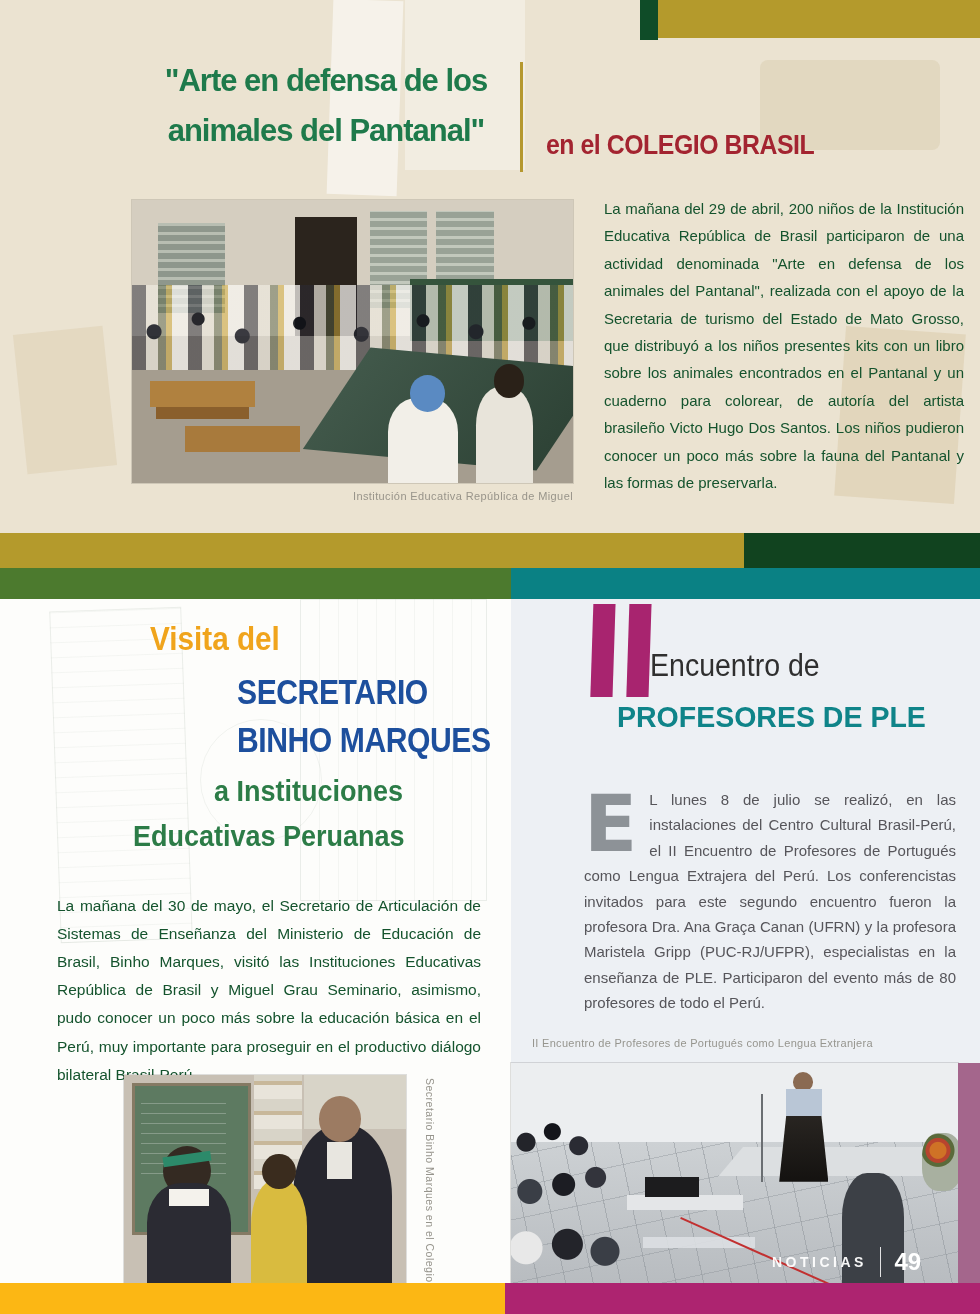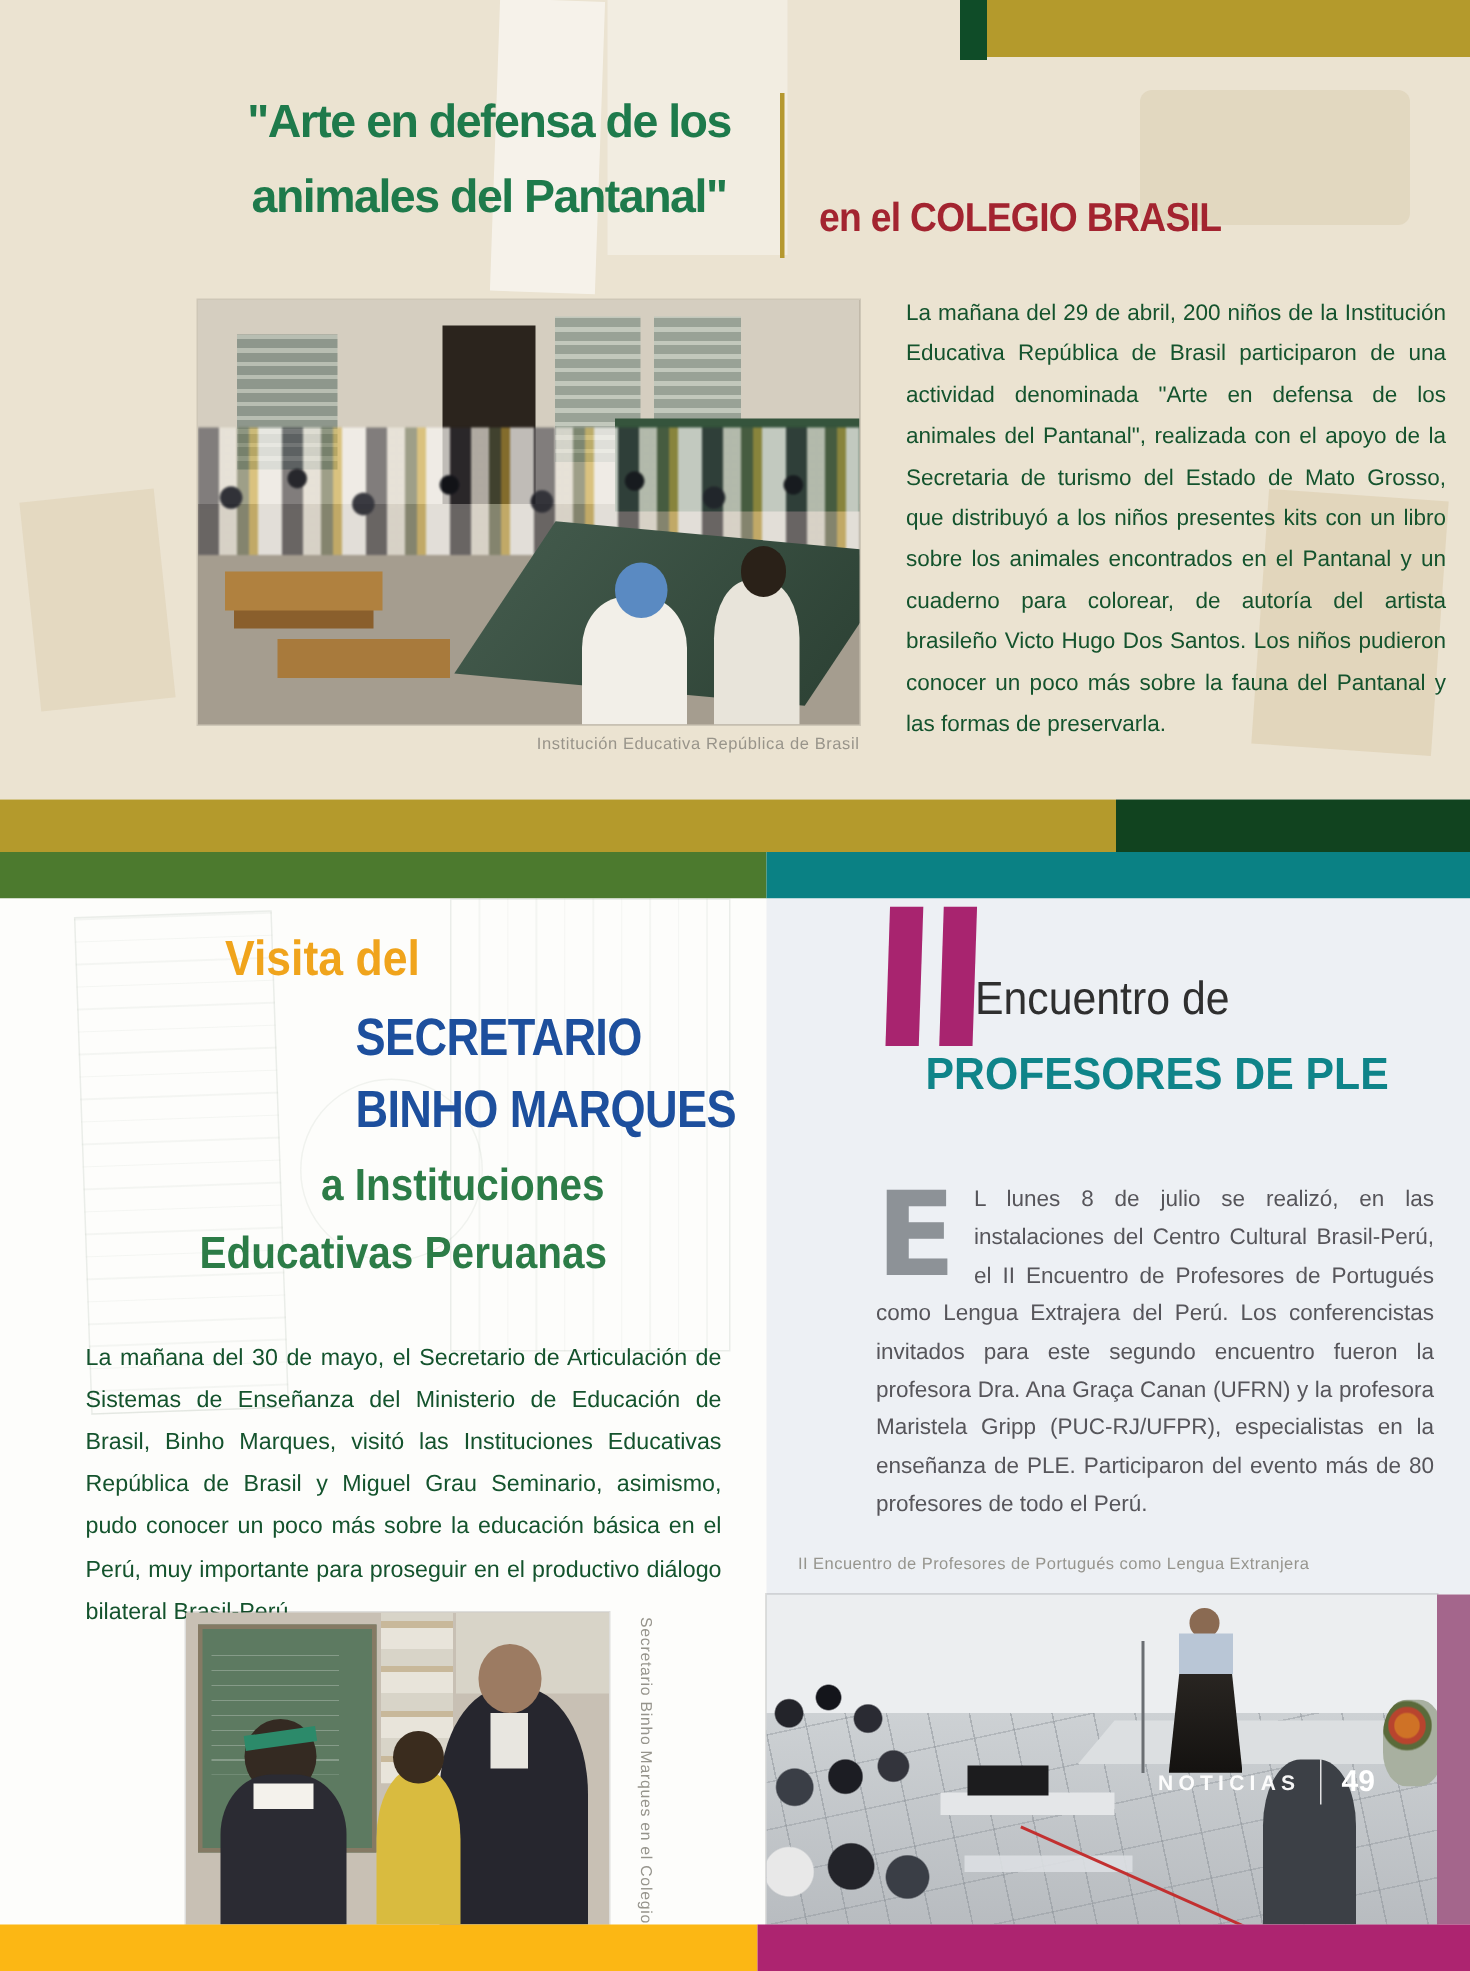--- a/index.html
+++ b/index.html
@@ -135,24 +135,24 @@
     radial-gradient(circle at 50% 82%,#3a3e46 0 14px,transparent 15px);}
   .p3-table{left:26%;top:60%;width:26%;height:7%;background:#e4e6e8;box-shadow:14px 40px 0 -2px rgba(220,223,226,.9);}
   .p3-device{left:30%;top:52%;width:12%;height:9%;background:#1c1c1e;}
   .p3-cable{left:38%;top:70%;width:46%;height:2px;background:#c23030;transform:rotate(24deg);transform-origin:0 0;}
   .p3-person{left:74%;top:50%;width:14%;height:50%;background:#3c4046;border-radius:40% 40% 0 0;}
   .p3-flowers{left:92%;top:32%;width:9%;height:26%;background:radial-gradient(circle at 40% 30%,#cf7226 0 8px,#b8442e 9px 12px,#5a6a3a 13px 16px,transparent 17px),#a8b0a0;border-radius:40%;}
 
   .mauve-strip{left:958px;top:1063px;width:22px;height:220px;background:#a4668c;}
 
   
-  .footer-overlay{left:772px;top:1172px;height:32px;display:flex;align-items:center;gap:13px;color:#fff;z-index:5;}
+  .footer-overlay{left:772px;top:1246px;height:32px;display:flex;align-items:center;gap:13px;color:#fff;z-index:5;}
   .footer-section{font-size:14px;letter-spacing:3.5px;font-weight:bold;opacity:.95;}
   .footer-divider{width:1.5px;height:30px;background:rgba(255,255,255,.85);}
-  .footer-page{font-size:20px;font-weight:bold;}
+  .footer-page{font-size:24px;font-weight:bold;}
 
   
   .band-yellow{left:0;top:1283px;width:505px;height:31px;background:#fcb714;}
   .band-magenta{left:505px;top:1283px;width:475px;height:31px;background:#ad2470;}
 </style>
 </head>
 <body>
 
 <div class="page">
 
@@ -182,21 +182,21 @@
     <div class="p1-greenwall"></div>
     <div class="p1-crowd"></div>
     <div class="p1-tableg"></div>
     <div class="p1-tablew1"></div>
     <div class="p1-tablew2"></div>
     <div class="p1-kid1"></div>
     <div class="p1-kid1h"></div>
     <div class="p1-kid2"></div>
     <div class="p1-kid2h"></div>
   </div>
-  <div class="abs cap1">Institución Educativa República de Brasil</div>
+  <div class="abs cap1">Institución Educativa República de Miguel</div>
 
   <p class="abs body-text a1-body">La mañana del 29 de abril, 200 niños de la Institución Educativa República de Brasil participaron de una actividad denominada "Arte en defensa de los animales del Pantanal", realizada con el apoyo de la Secretaria de turismo del Estado de Mato Grosso, que distribuyó a los niños presentes kits con un libro sobre los animales encontrados en el Pantanal y un cuaderno para colorear, de autoría del artista brasileño Victo Hugo Dos Santos. Los niños pudieron conocer un poco más sobre la fauna del Pantanal y las formas de preservarla.</p>
 
   <div class="abs band-gold"></div>
   <div class="abs band-darkgreen"></div>
   <div class="abs band-green"></div>
   <div class="abs band-teal"></div>
 
   <div class="abs left-col">
     <div class="sk sk1"></div>

